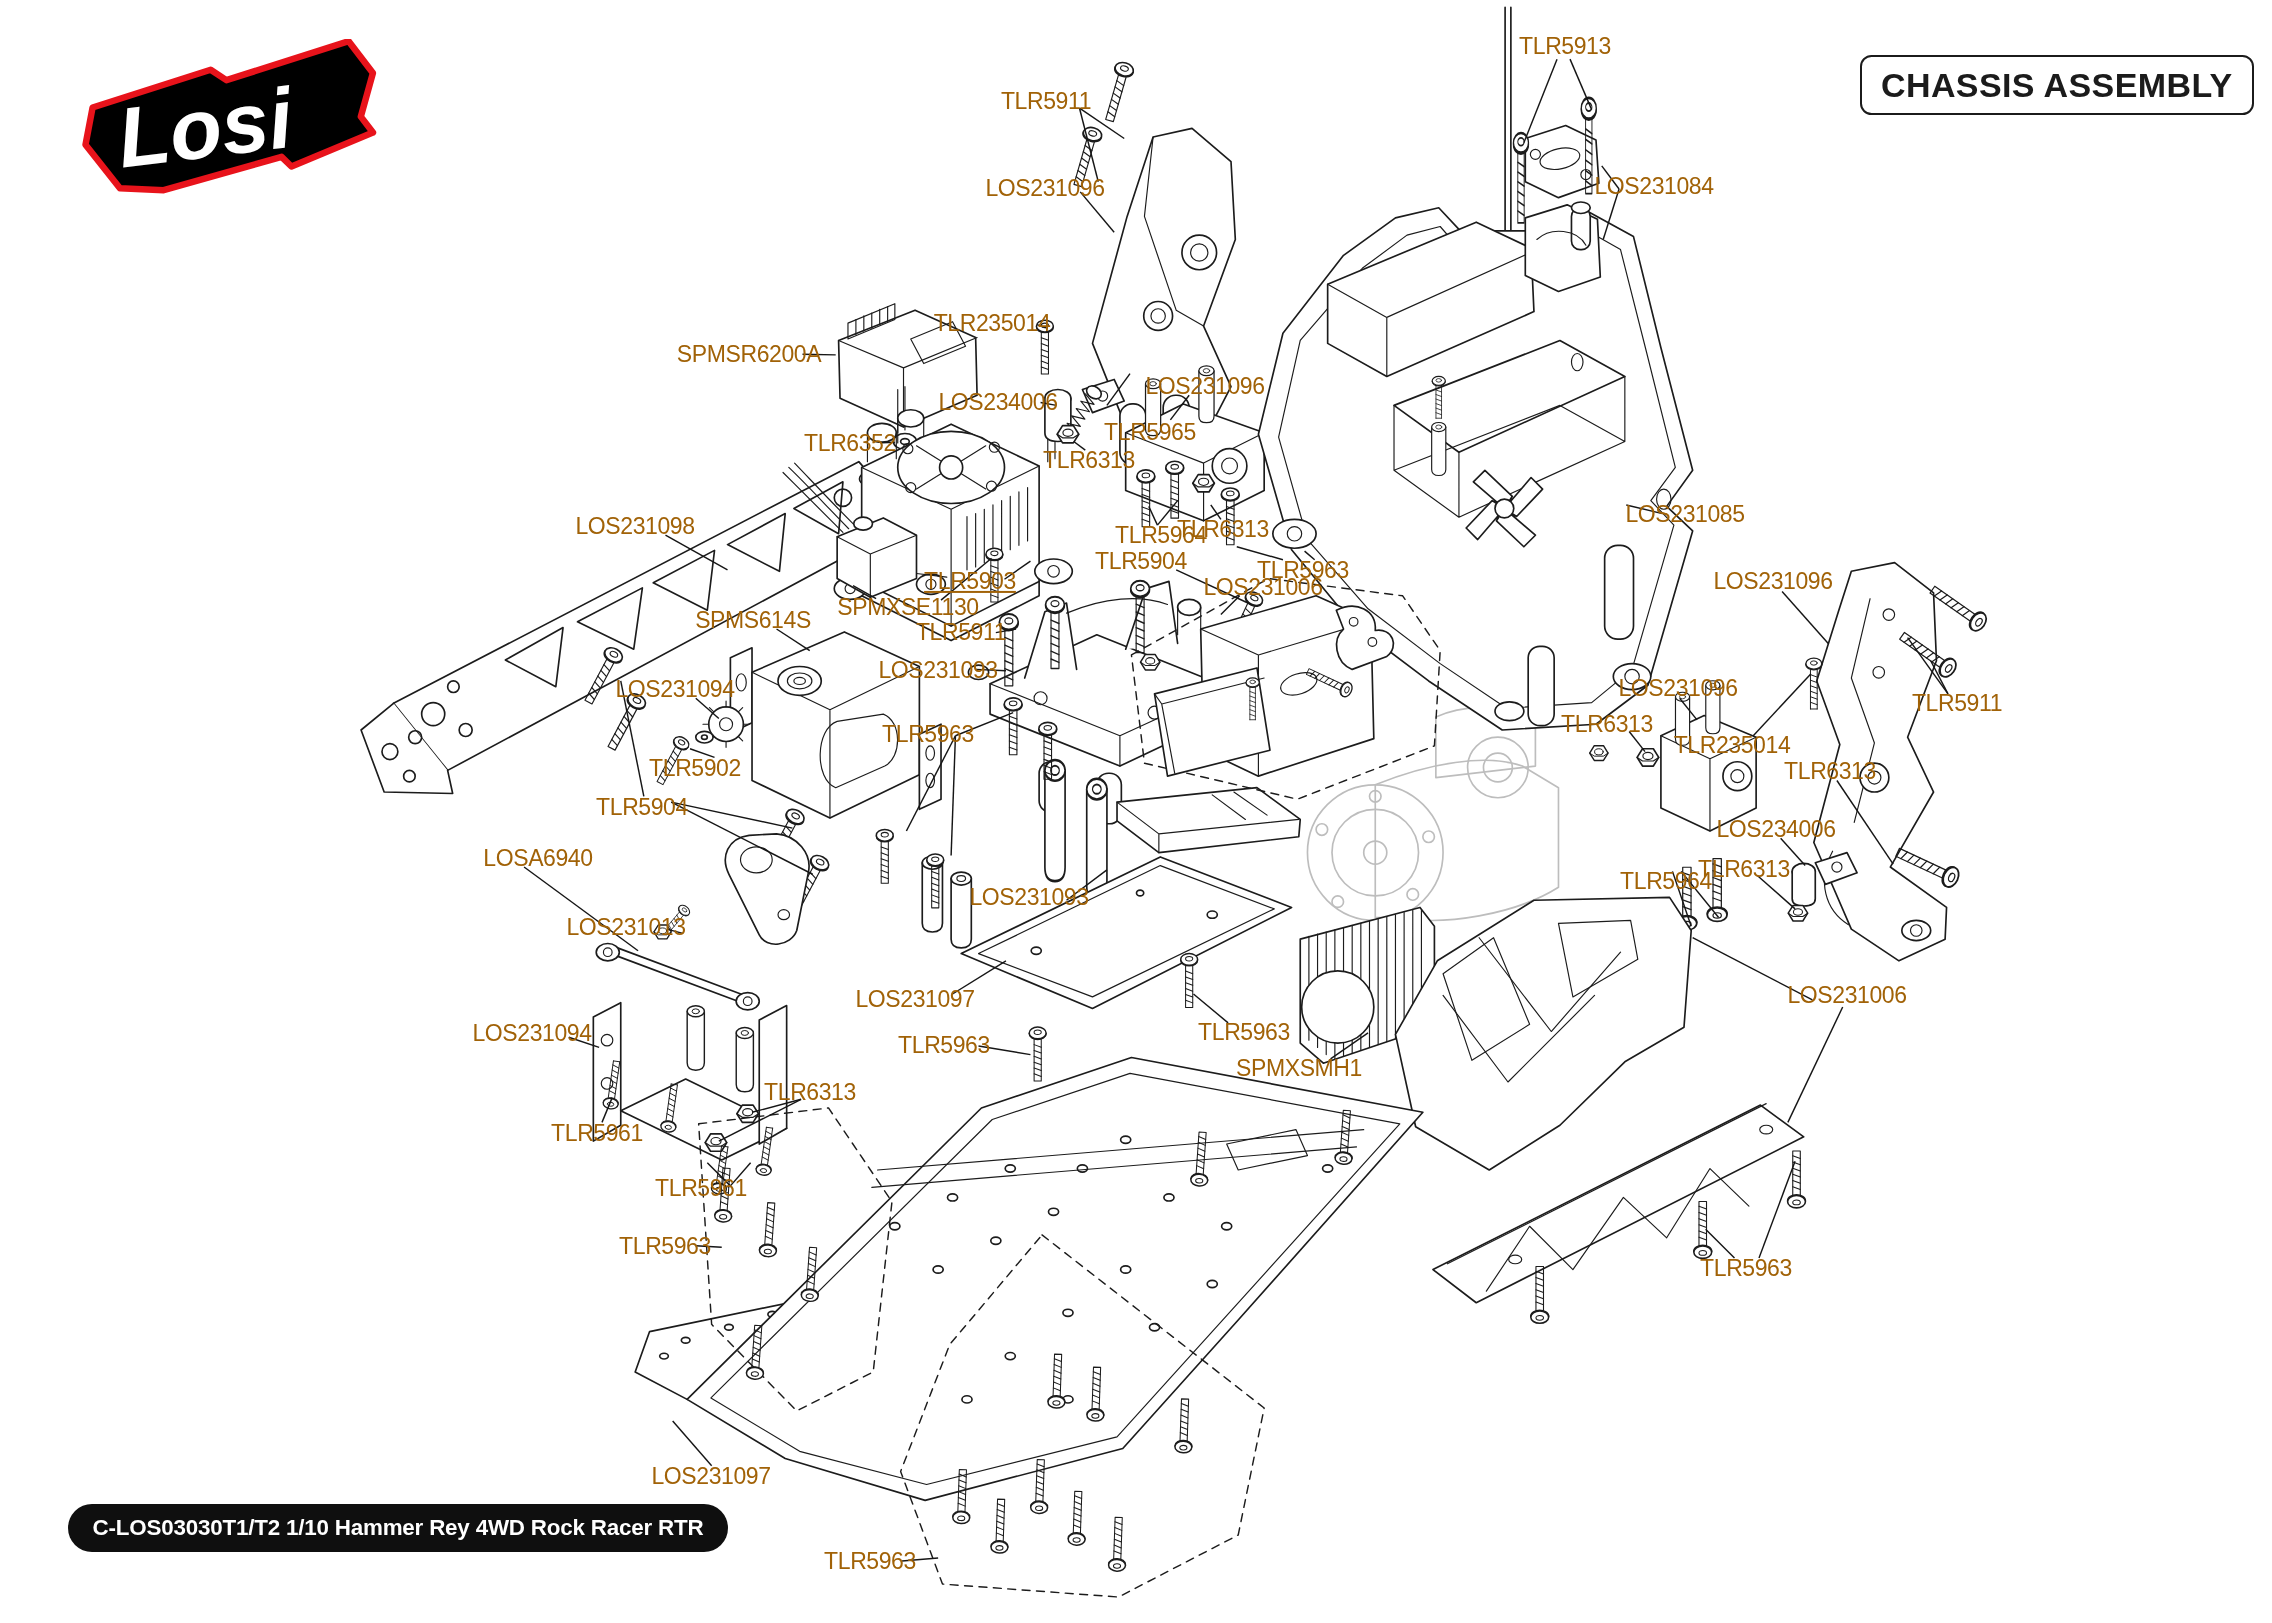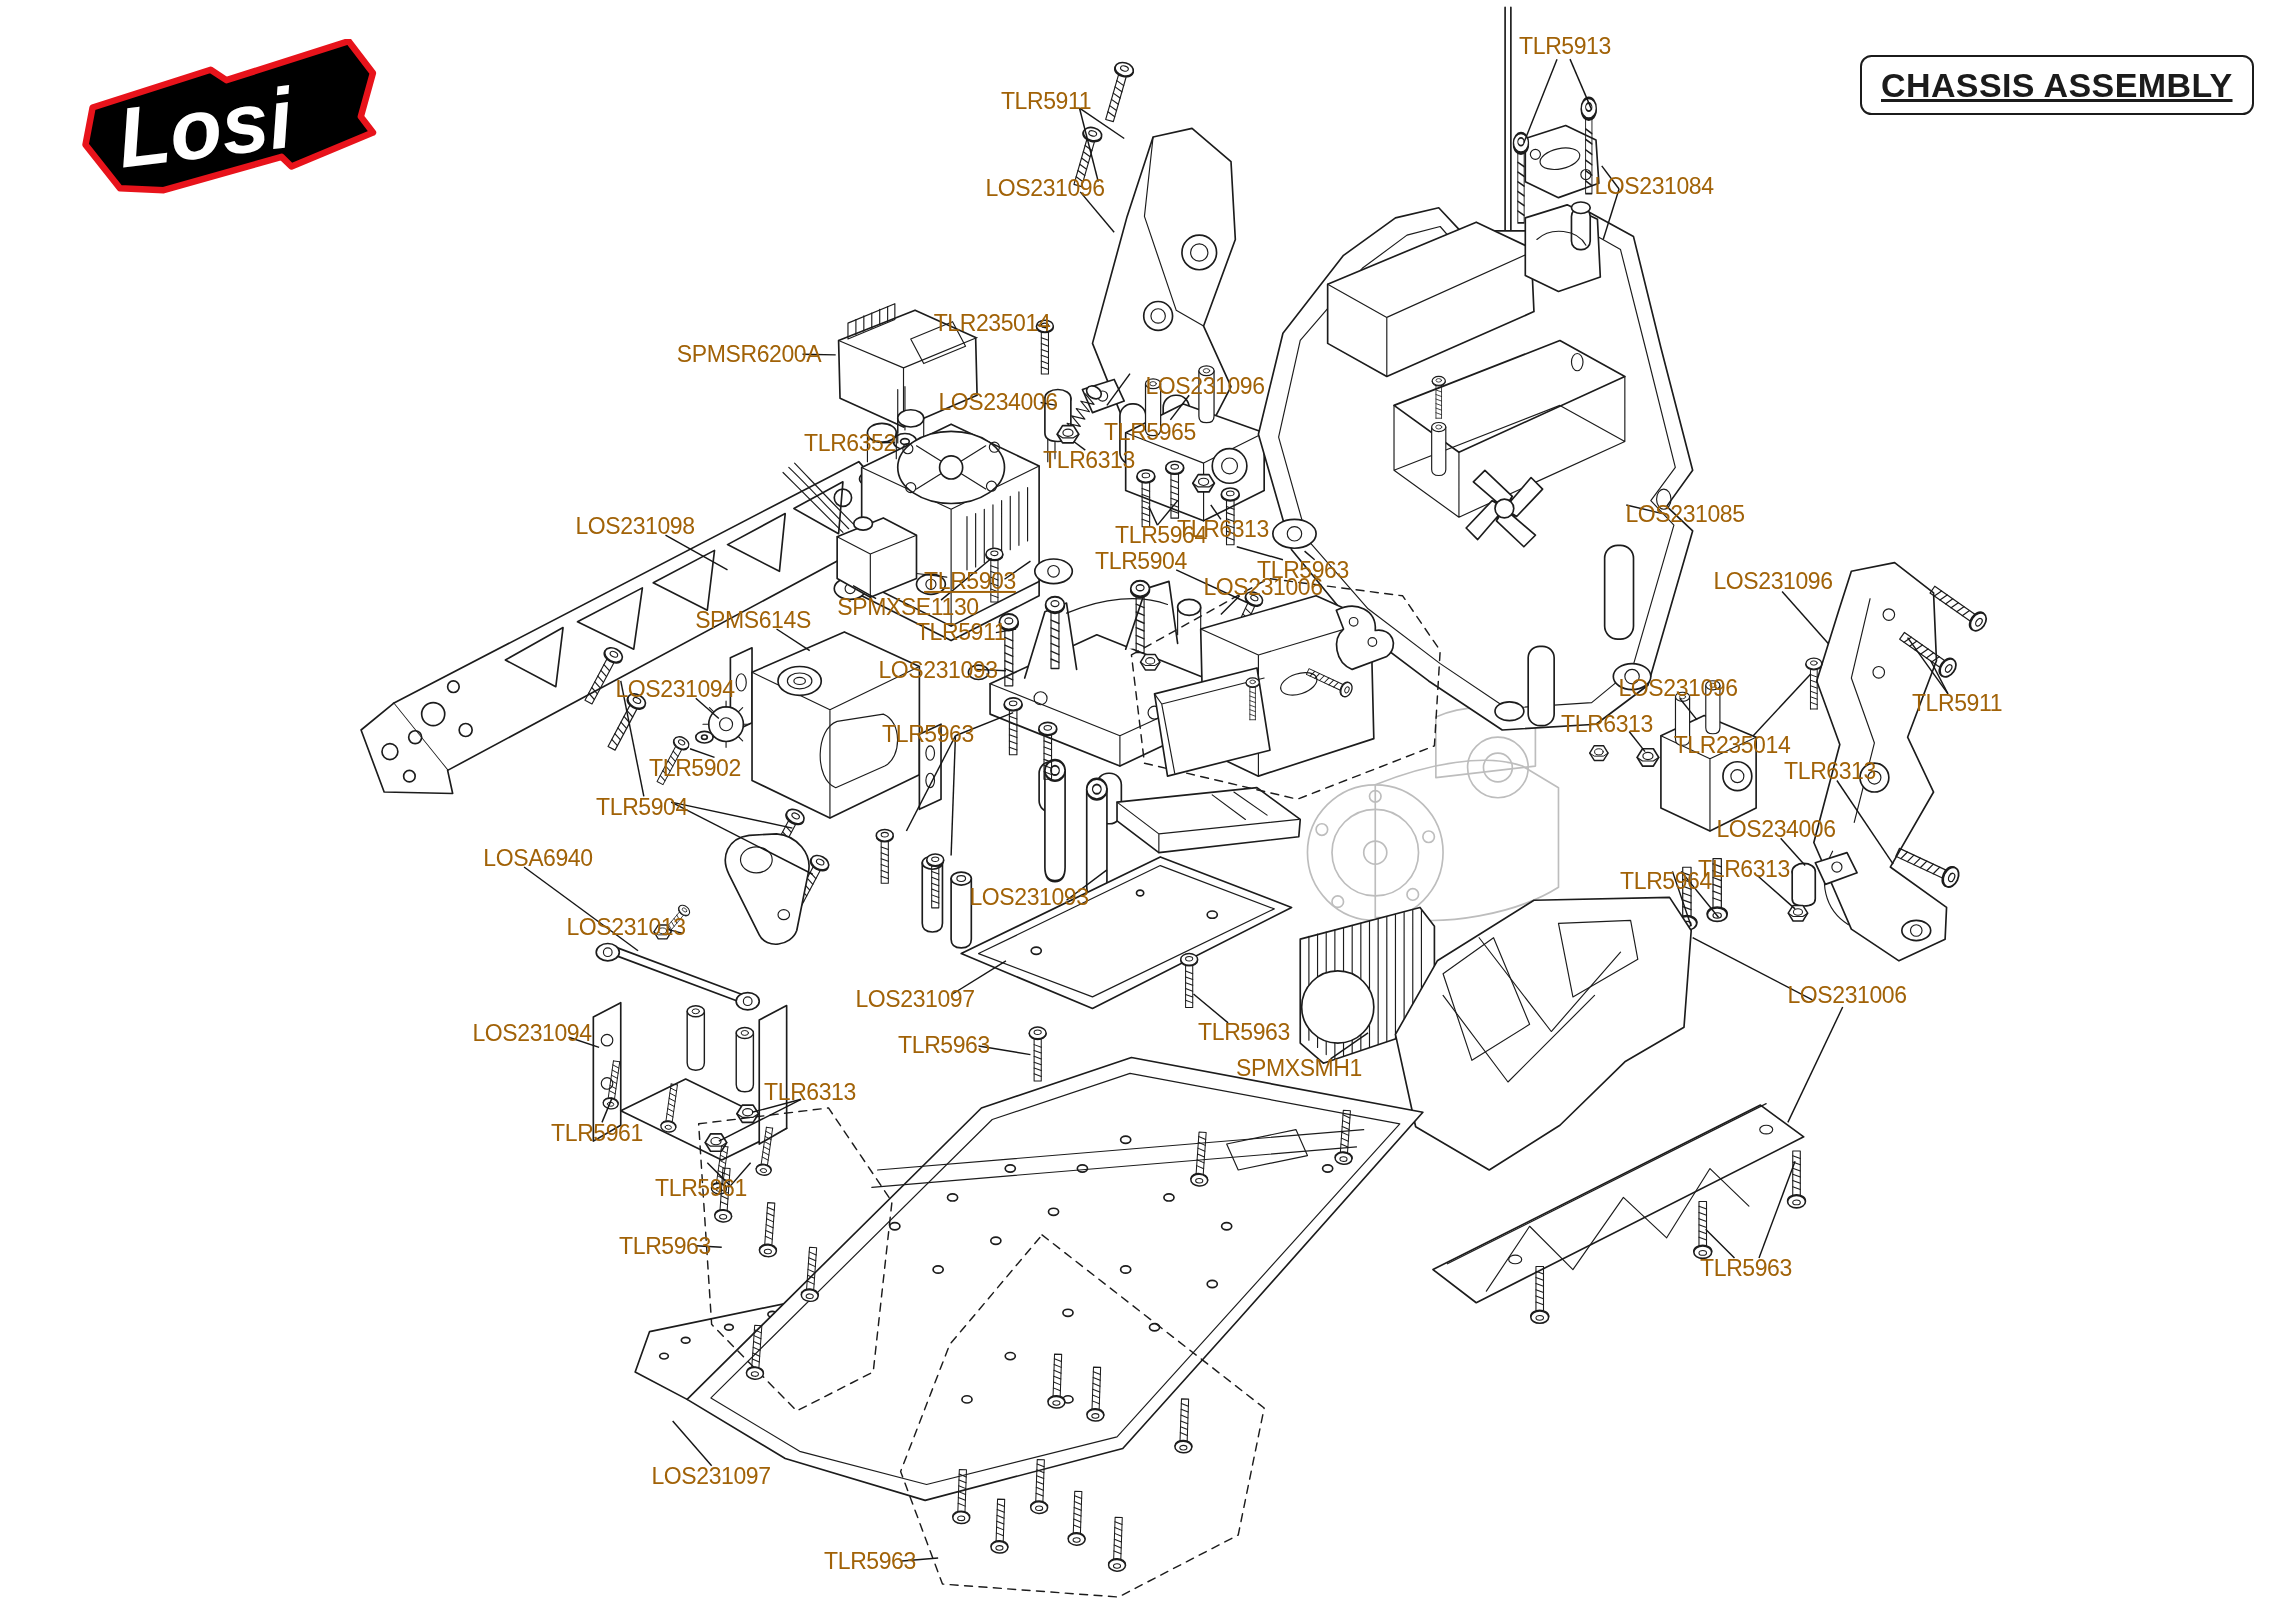--- a/index.html
+++ b/index.html
@@ -3,21 +3,21 @@
 <meta charset="utf-8">
 <style>
   html,body{margin:0;padding:0;background:#fff;}
   #page{position:relative;width:2273px;height:1623px;background:#fff;overflow:hidden;
         font-family:"Liberation Sans",sans-serif;}
   #art,#leads{position:absolute;left:0;top:0;width:2273px;height:1623px;}
   #labels{position:absolute;left:0;top:0;width:2273px;height:1623px;pointer-events:none;}
   .part-label{position:absolute;transform:translate(-50%,-50%);
       font:23px/1.05 "Liberation Sans",sans-serif;color:#a16207;letter-spacing:-0.4px;white-space:nowrap;}
   #title-box{position:absolute;left:1860px;top:55px;border:2.9px solid #1b1b1b;border-radius:11.5px;
-      padding:8.7px 19px;font-size:34px;font-weight:bold;color:#1b1b1b;letter-spacing:0.4px;background:#fff;text-decoration:underline;}
+      padding:8.7px 19px;font-size:34px;font-weight:bold;color:#1b1b1b;letter-spacing:0.4px;background:#fff;}
   #footer-pill{position:absolute;left:68px;top:1504px;background:#0f0f0f;color:#fff;
       font-size:22.4px;font-weight:bold;padding:10.8px 24.5px;border-radius:24.5px;letter-spacing:-0.2px;}
   #logo{position:absolute;left:69px;top:39px;width:317px;height:159px;}
   
   #art path,#art ellipse,#art circle,#art rect,#art line,#art polyline,#art polygon
       {stroke:#1c1c1c;stroke-width:2.3;fill:none;stroke-linecap:round;stroke-linejoin:round;}
   #art .wf{fill:#ffffff;}
   #art .thin{stroke-width:1.6;}
   #art .dash{stroke-dasharray:11 9;stroke-width:2;}
   #art .ghost *{stroke:#bdbdbd;}
@@ -557,15 +557,16 @@
 
   <svg id="logo" viewBox="0 0 440 220">
     <g transform="rotate(-7 220 110)">
       <path d="M36,72 L205,40 L225,57 L400,24 L428,72 L404,130 L418,154 L300,187 L288,172 L120,198 L60,188 L20,122 Z" fill="#000000" stroke="#e8131b" stroke-width="9" stroke-linejoin="round"></path>
       <text x="66" y="160" font-family="&quot;Liberation Sans&quot;, sans-serif" font-size="118" font-style="italic" font-weight="bold" fill="#ffffff">Losi</text>
     </g>
   </svg>
 
   <div id="title-box">CHASSIS ASSEMBLY</div>
 
+  <div id="footer-pill">C-LOS03030T1/T2 1/10 Hammer Rey 4WD Rock Racer RTR</div>
 
 </div>
 
 
 </body></html>

